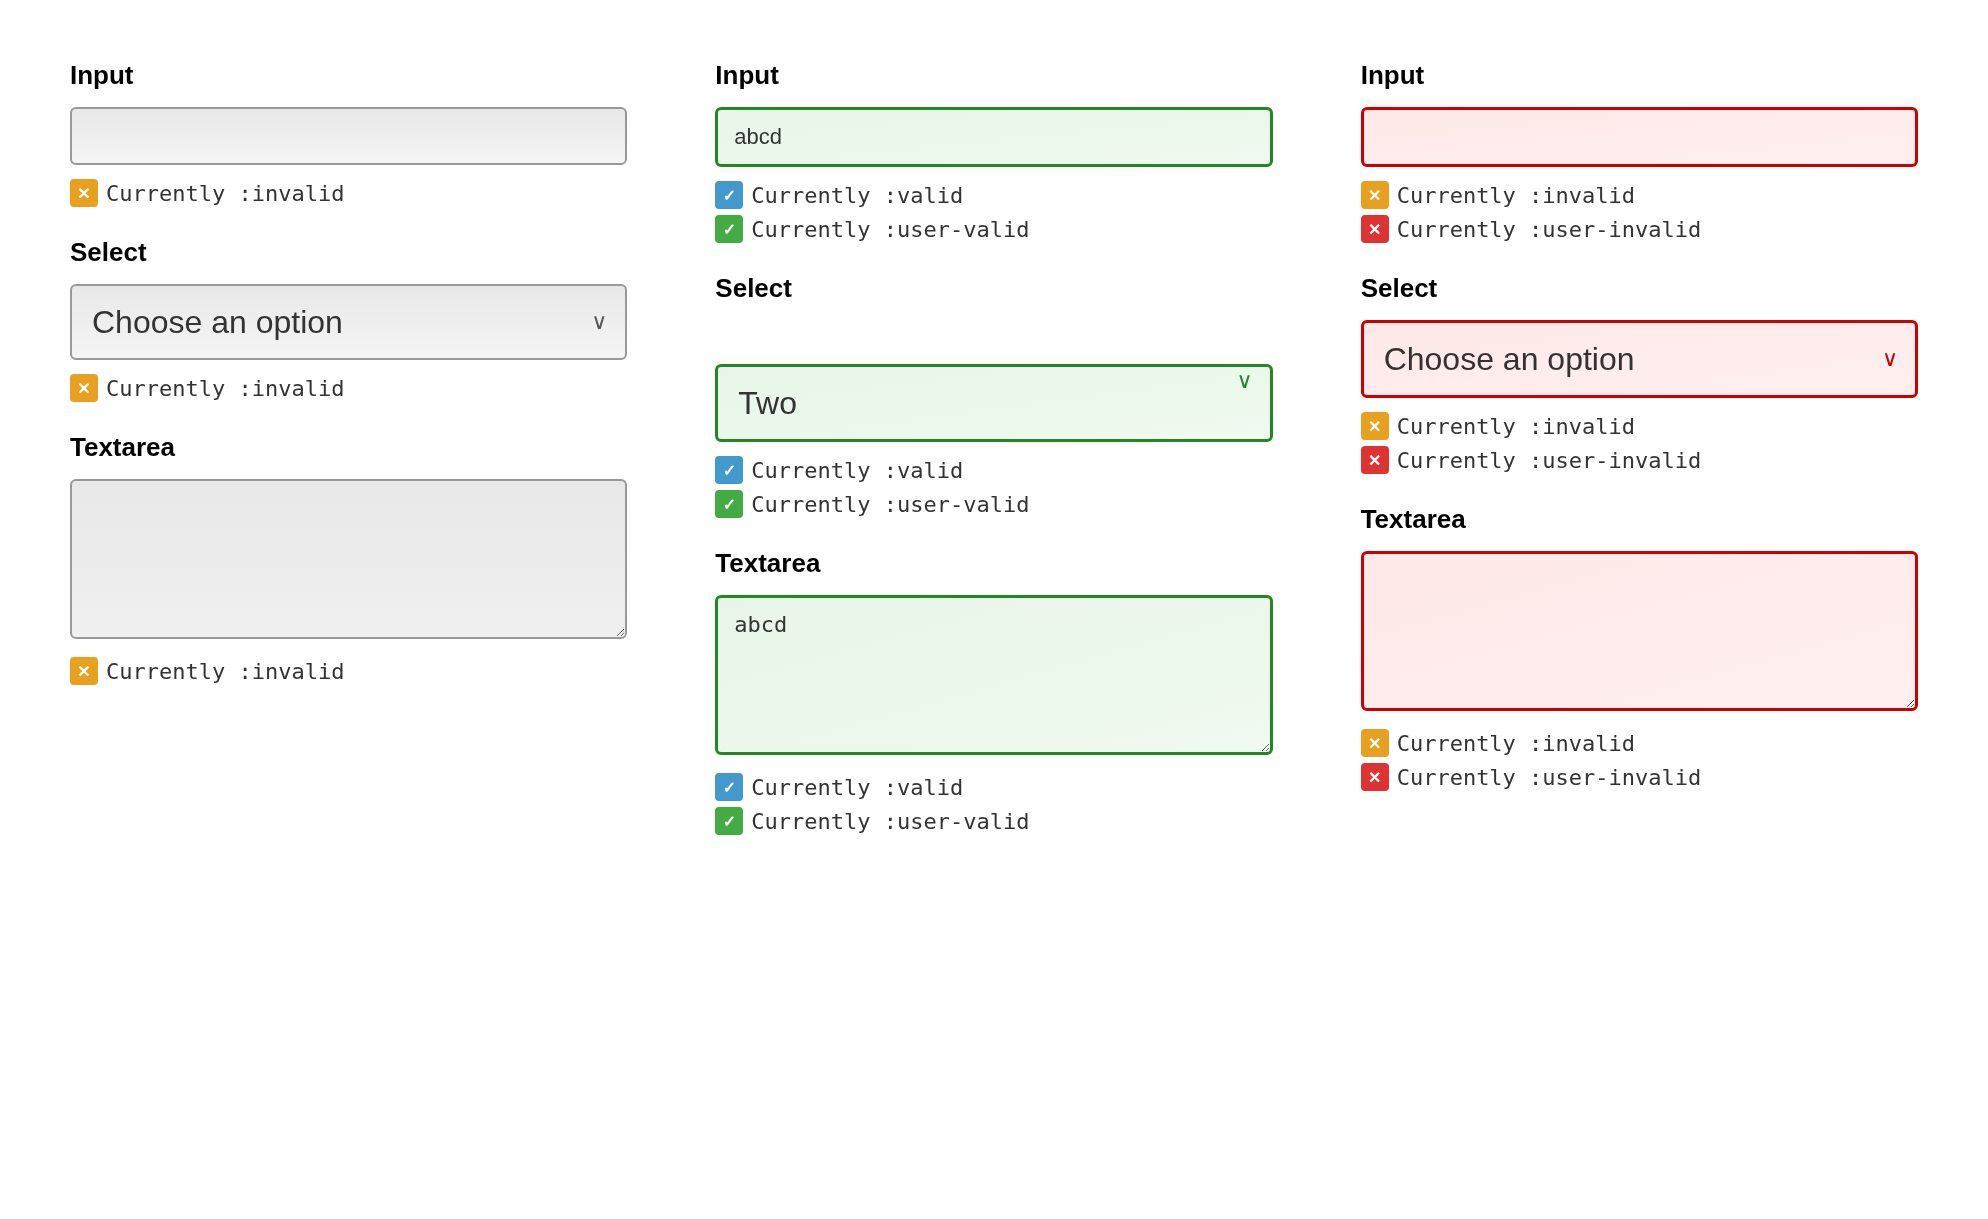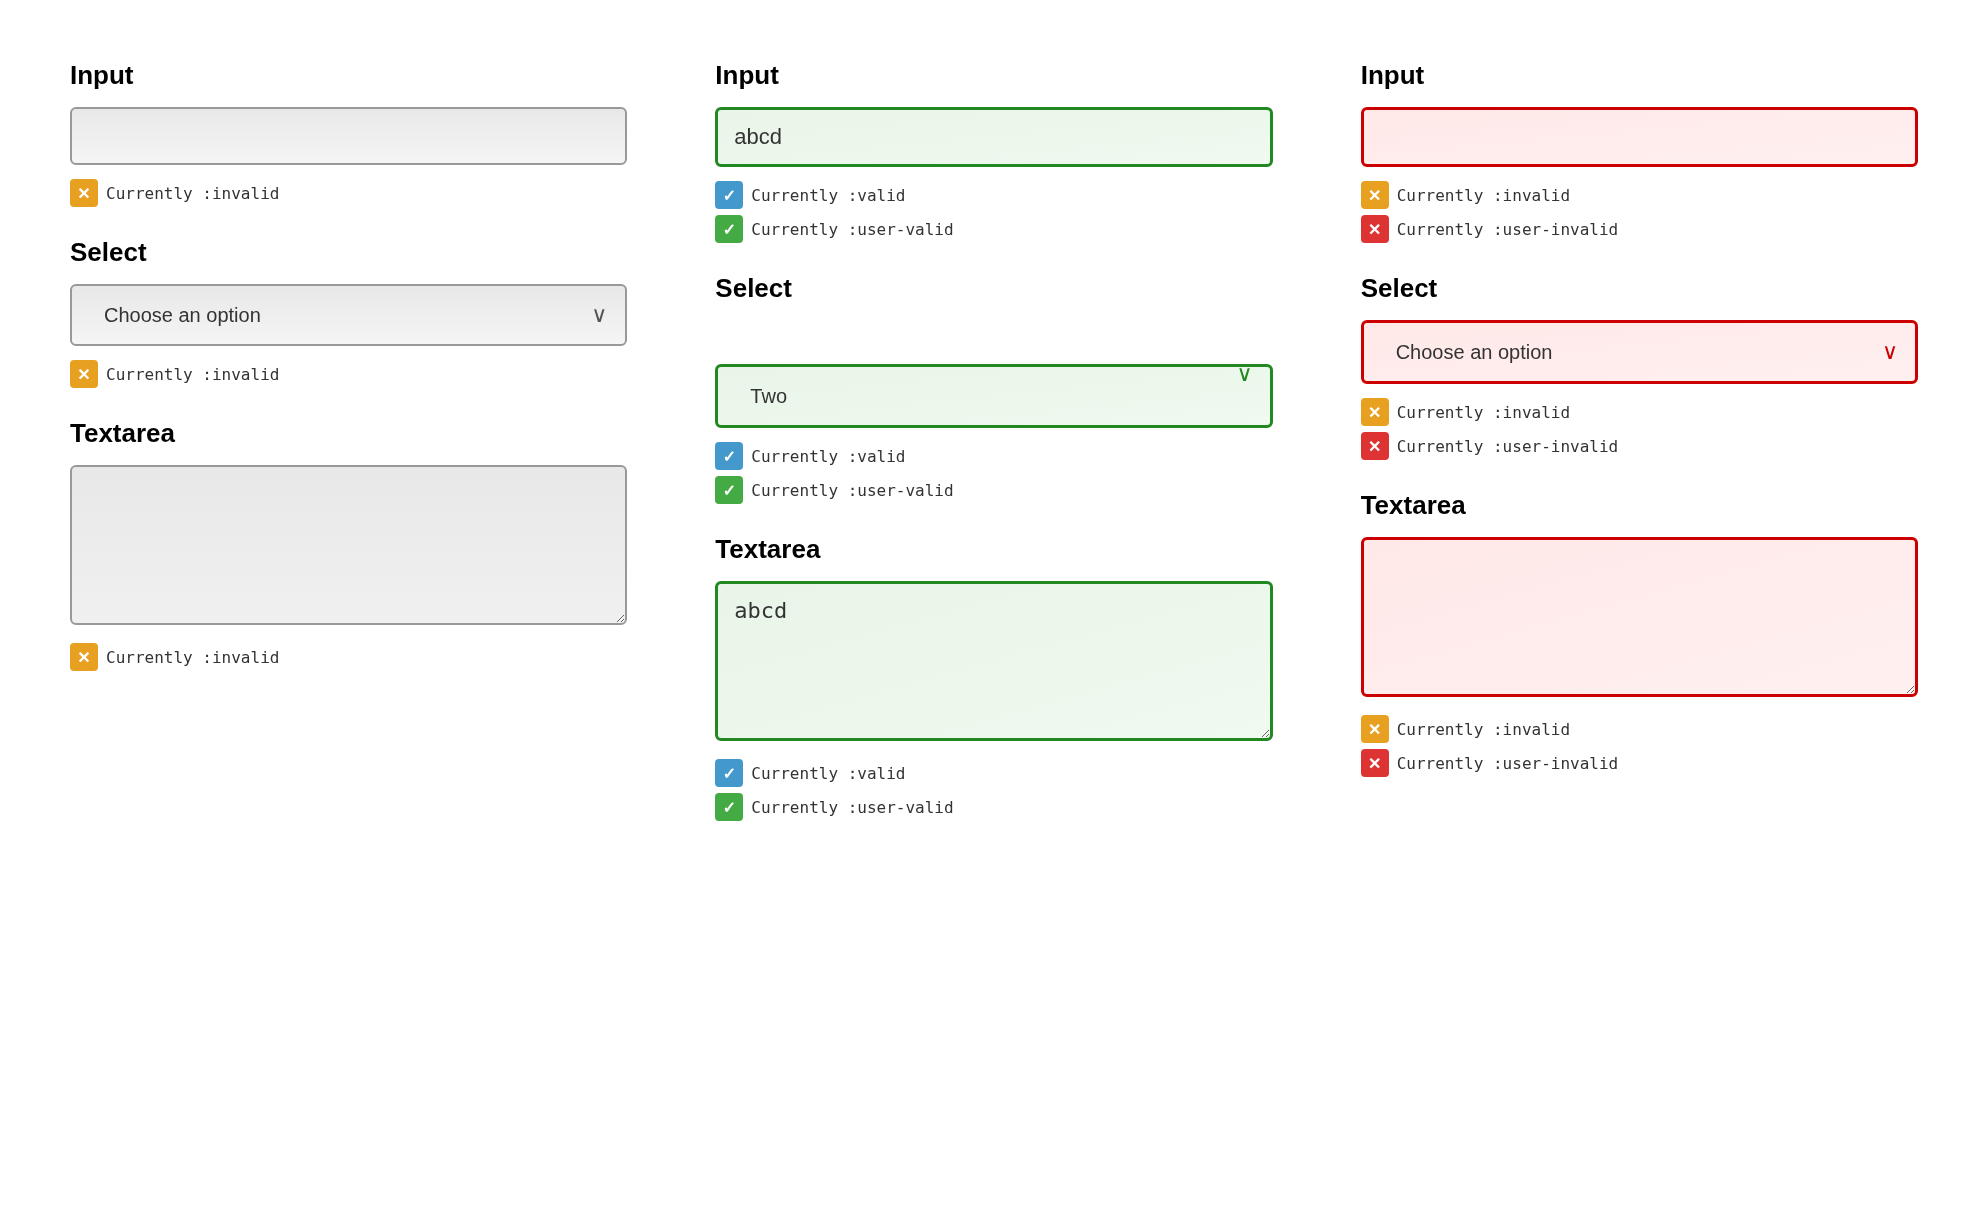--- a/index.html
+++ b/index.html
@@ -58,22 +58,22 @@
 
     
     .select-wrapper {
       position: relative;
       width: 100%;
       margin-bottom: 14px;
     }
 
     .select-field {
       width: 100%;
-      padding: 18px 60px 18px 32px;
-      font-size: 20px;
+      padding: 18px 60px 18px 20px;
+      font-size: 32px;
       border-radius: 6px;
       outline: none;
       appearance: none;
       -webkit-appearance: none;
       cursor: pointer;
     }
 
     .select-neutral {
       background: linear-gradient(to bottom, #e8e8e8, #f5f5f5);
       border: 2px solid #999;
@@ -178,21 +178,21 @@
       color: white;
     }
 
     .badge-red {
       background: #dd3333;
       color: white;
     }
 
     .status-text {
       font-family: monospace;
-      font-size: 16px;
+      font-size: 22px;
       color: #333;
     }
   </style>
 </head>
 <body>
 
 <div class="grid" id="grid-container">
 <div class="cell"><div class="section-label">Input</div><input type="text" class="input-field input-neutral" style=""><ul class="status-list">
         <li class="status-item">
           <span class="badge badge-orange">✕</span>

